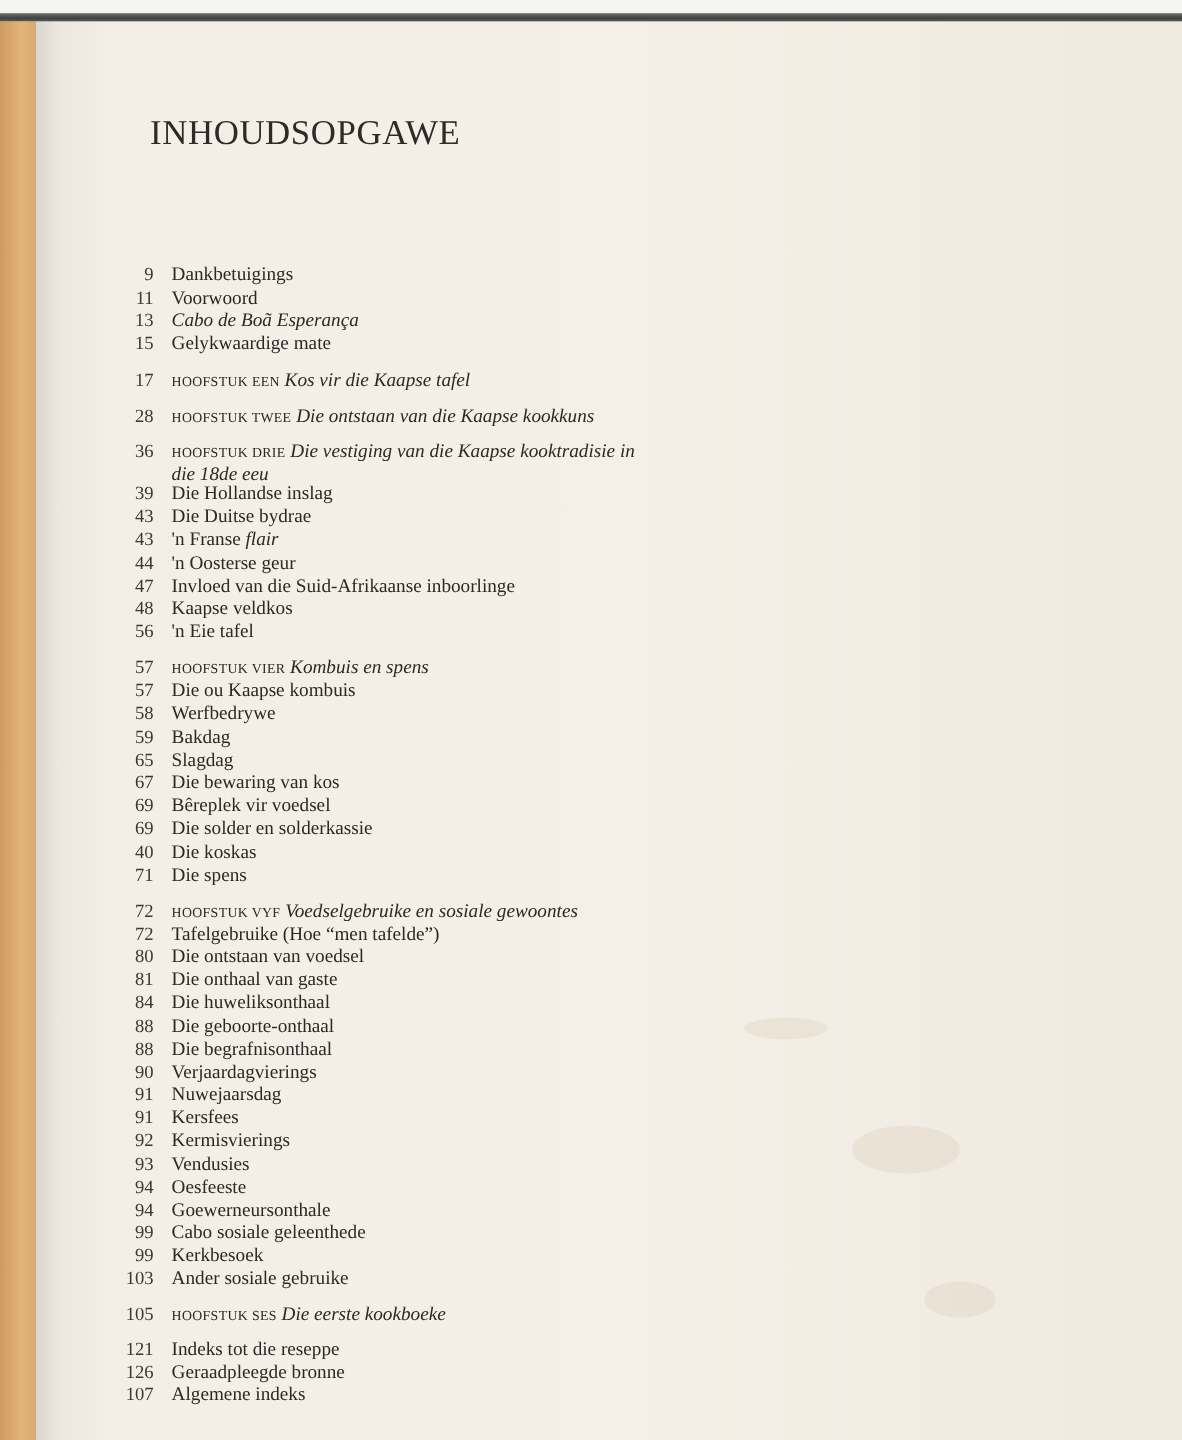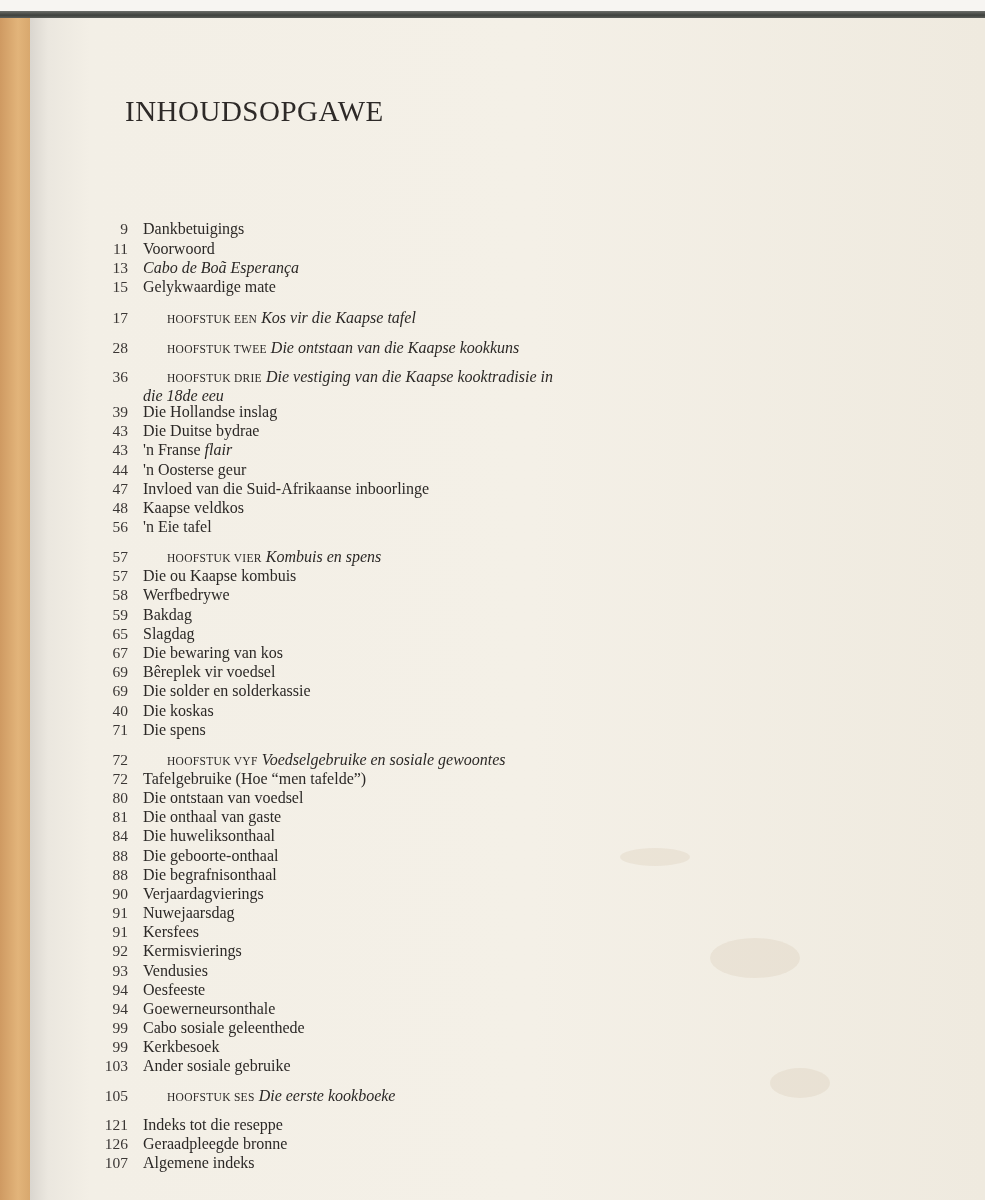--- a/index.html
+++ b/index.html
@@ -23,21 +23,21 @@
     background: linear-gradient(to right, #dad6cf 0px, #ebe7df 18px, #f3efe6 60px, #f4f0e7 500px, #efeadf 955px);
   }
   .title {
     position: absolute; left: 114px; top: 84px;
     font-size: 29px; letter-spacing: 0.5px; color: #2e2a28; margin: 11px; font-weight: normal;
   }
   .toc { position: absolute; left: 0; top: 0; width: 985px; height: 1200px; }
   .entry { position: absolute; left: 0; height: 20px; line-height: 20px; white-space: nowrap; font-size: 16px; }
   .num { position: absolute; left: 90px; width: 38px; text-align: right; font-size: 15.5px; color: #3a3634; }
   .text { position: absolute; left: 143px; }
-  .label-sc { font-size: 11.5px; letter-spacing: 0.3px; margin-left: 24px; }
+  .label-sc { font-size: 11.5px; letter-spacing: 0.3px; }
   .italic { font-style: italic; }
   .cont { position: absolute; left: 143px; font-style: italic; font-size: 16px; line-height: 20px; white-space: nowrap; }
   .stain { position: absolute; border-radius: 50%; background: rgba(200,180,150,0.18); }
 </style>
 </head>
 <body>
 
 <div class="top-white"></div>
 <div class="top-band"></div>
 <div class="cover-left"></div>

